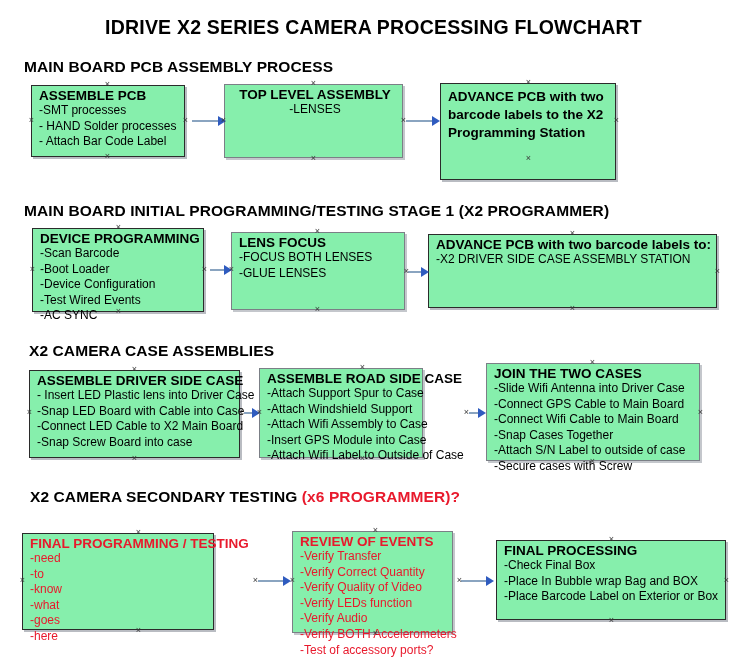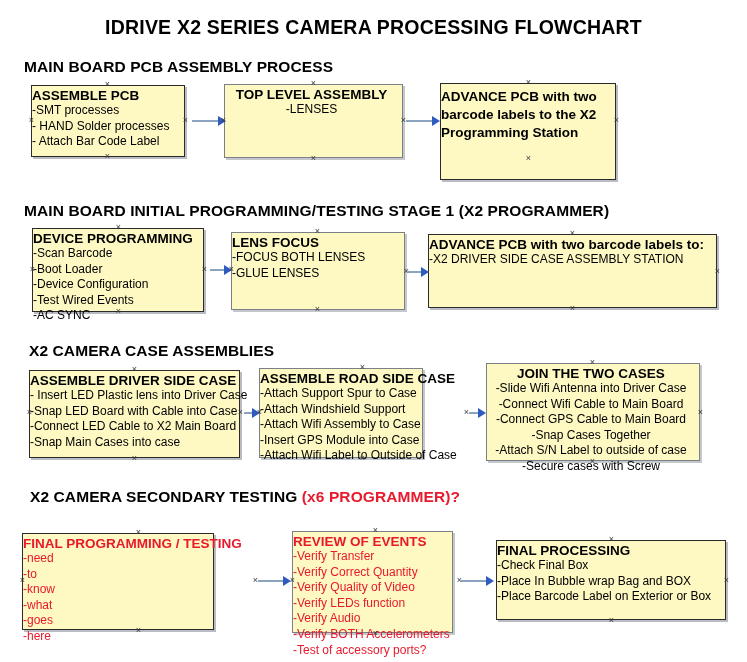--- a/index.html
+++ b/index.html
@@ -26,24 +26,24 @@
   .section-head{
     font-size:15.5px;font-weight:bold;
     white-space:nowrap;
     letter-spacing:0.1px;
   }
   .section-head .accent{color:#e8192c;}
 
   
   .box{
     box-sizing:border-box;
-    background:#fef9c3;
+    background:#86efac;
     border:1px solid #2b2b2b;
     box-shadow:2px 2px 0 0 #b9bcc2;
-    padding:2px 4px 0 0;
+    padding:2px 4px 0 7px;
     overflow:visible;
   }
   .box.gray{
     border:1px solid #7b7f86;
     box-shadow:2px 2px 0 0 #c4c7cc;
   }
   .box-title{
     font-size:13.5px;font-weight:bold;
     line-height:1.12;
     white-space:nowrap;
@@ -167,37 +167,37 @@
 
   <div class="abs section-head" style="left:29px;top:342px;">
     <span>X2 CAMERA CASE ASSEMBLIES</span>
   </div>
 
   <div class="abs box" style="left:29px;top:370px;width:211px;height:88px;">
     <div class="box-title">ASSEMBLE DRIVER SIDE CASE</div>
     <div class="box-line">- Insert LED Plastic lens into Driver Case</div>
     <div class="box-line">-Snap LED Board with Cable into Case</div>
     <div class="box-line">-Connect LED Cable to X2 Main Board</div>
-    <div class="box-line">-Snap Main Cases into case</div>
+    <div class="box-line">-Snap Screw Board into case</div>
   </div>
 
   <div class="abs box gray" style="left:259px;top:368px;width:164px;height:90px;">
     <div class="box-title">ASSEMBLE ROAD SIDE CASE</div>
     <div class="box-line">-Attach Support Spur to Case</div>
     <div class="box-line">-Attach Windshield Support</div>
     <div class="box-line">-Attach Wifi Assembly to Case</div>
     <div class="box-line">-Insert GPS Module into Case</div>
     <div class="box-line">-Attach Wifi Label to Outside of Case</div>
   </div>
 
-  <div class="abs box gray" style="left:486px;top:363px;width:214px;height:98px;text-align:center;">
+  <div class="abs box gray" style="left:486px;top:363px;width:214px;height:98px;">
     <div class="box-title">JOIN THE TWO CASES</div>
     <div class="box-line">-Slide Wifi Antenna into Driver Case</div>
+    <div class="box-line">-Connect GPS Cable to Main Board</div>
     <div class="box-line">-Connect Wifi Cable to Main Board</div>
-    <div class="box-line">-Connect GPS Cable to Main Board</div>
     <div class="box-line">-Snap Cases Together</div>
     <div class="box-line">-Attach S/N Label to outside of case</div>
     <div class="box-line">-Secure cases with Screw</div>
   </div>
 
   <div class="conn" style="left:244px;top:412px;width:14px;"></div>
   <div class="arrowhead" style="left:252px;top:408px;"></div>
   <div class="xmark" style="left:237px;top:409px;"></div>
   <div class="xmark" style="left:256px;top:409px;"></div>
 

